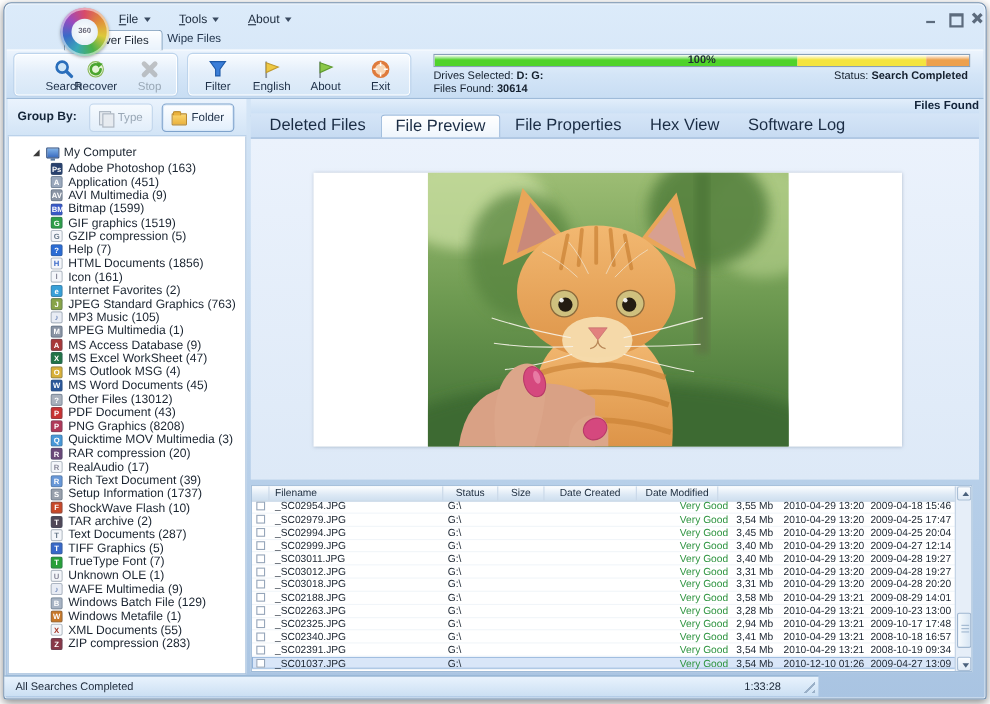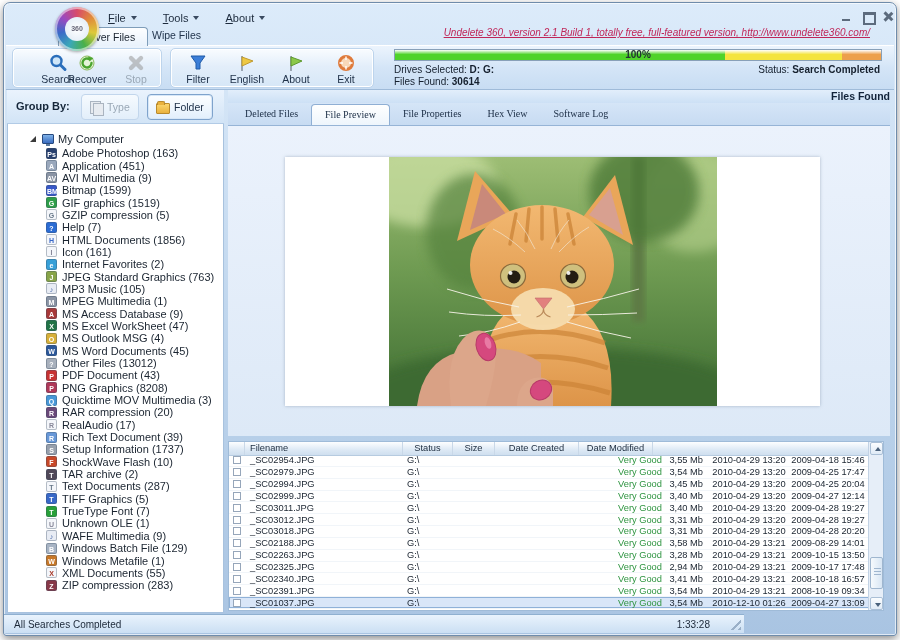--- a/index.html
+++ b/index.html
@@ -83,21 +83,21 @@
   .tree-item { display:flex; align-items:center; height:12.35px; font-size:11px; white-space:nowrap; }
   .tree-icon { flex:0 0 11px; width:11px; height:11px; border-radius:2px; margin-right:5px;
     font-size:7px; font-weight:bold; line-height:11px; text-align:center; border:1px solid rgba(60,80,100,.35); }
 
   
   .files-found-bar { position:absolute; left:228px; top:90px; width:662px; height:16px;
     background:linear-gradient(#e2eefb,#c9def4); border-bottom:1px solid #a5c0dd;
     text-align:right; font-size:10.5px; font-weight:bold; line-height:13px; color:#13243a; z-index:3; }
   .subtabs { position:absolute; left:228px; top:103px; width:662px; height:23px;
     background:linear-gradient(#d5e5f7,#c7dbf2); border-bottom:1px solid #96b4d6; display:flex; padding-left:4px; z-index:3; }
-  .subtab { padding:0 13px; font-size:10px; line-height:22px; color:#1a2c44;font-family:Liberation Serif, serif; }
+  .subtab { padding:0 13px; font-size:15px; line-height:22px; color:#1a2c44; }
   .subtab.active { margin-top:1px; background:linear-gradient(#ffffff,#eef5fc);
     border:1px solid #8fafd4; border-bottom:none; border-radius:4px 4px 0 0; line-height:20px; }
 
   .preview { position:absolute; left:228px; top:126px; width:662px; height:310px;
     background:linear-gradient(#ebf2fc,#dde9f7); z-index:2; }
   .photo-mat { position:absolute; left:57px; top:31px; width:535px; height:249px; background:#fff;
     box-shadow:0 0 3px rgba(110,130,155,.5); }
   .kitten-svg { position:absolute; left:104px; top:0; width:328px; height:249px; display:block; }
 
   
@@ -162,21 +162,20 @@
     </div>
   </div>
   <div class="win-btns">
     <div class="wb wb-min"></div>
     <div class="wb wb-max"></div>
     <div class="wb wb-close"></div>
   </div>
 
   <div class="main-tab-active">Recover Files</div>
   <div class="main-tab-inactive">Wipe Files</div>
-  <div class="version-link">Undelete 360, version 2.1 Build 1, totally free, full-featured version, http://www.undelete360.com/</div>
 
   <div class="toolbar">
     <div class="tb-group" style="left:6px;width:150px;">
       <div class="tb-btn" style="left:2px;margin-left:20px;">
         <svg class="ic" width="20" height="20" viewBox="0 0 20 20">
           <circle cx="8.5" cy="8" r="5" fill="#cfe6f8" stroke="#2a6ebb" stroke-width="2.4"></circle>
           <line x1="12.5" y1="12" x2="17" y2="16.5" stroke="#2a6ebb" stroke-width="3" stroke-linecap="round"></line>
         </svg>
         <span>Search</span>
       </div>
@@ -596,21 +595,21 @@
         </div>
         <div class="trow">
           <div class="c-check">
             <span class="cbx"></span>
           </div>
           <div class="c-name">_SC02263.JPG</div>
           <div class="c-path">G:\</div>
           <div class="c-status" style="color: rgb(46, 148, 64);">Very Good</div>
           <div class="c-size">3,28 Mb</div>
           <div class="c-created">2010-04-29 13:21</div>
-          <div class="c-mod">2009-10-15 13:50</div>
+          <div class="c-mod">2009-10-23 13:00</div>
         </div>
         <div class="trow">
           <div class="c-check">
             <span class="cbx"></span>
           </div>
           <div class="c-name">_SC02325.JPG</div>
           <div class="c-path">G:\</div>
           <div class="c-status" style="color: rgb(46, 148, 64);">Very Good</div>
           <div class="c-size">2,94 Mb</div>
           <div class="c-created">2010-04-29 13:21</div>

